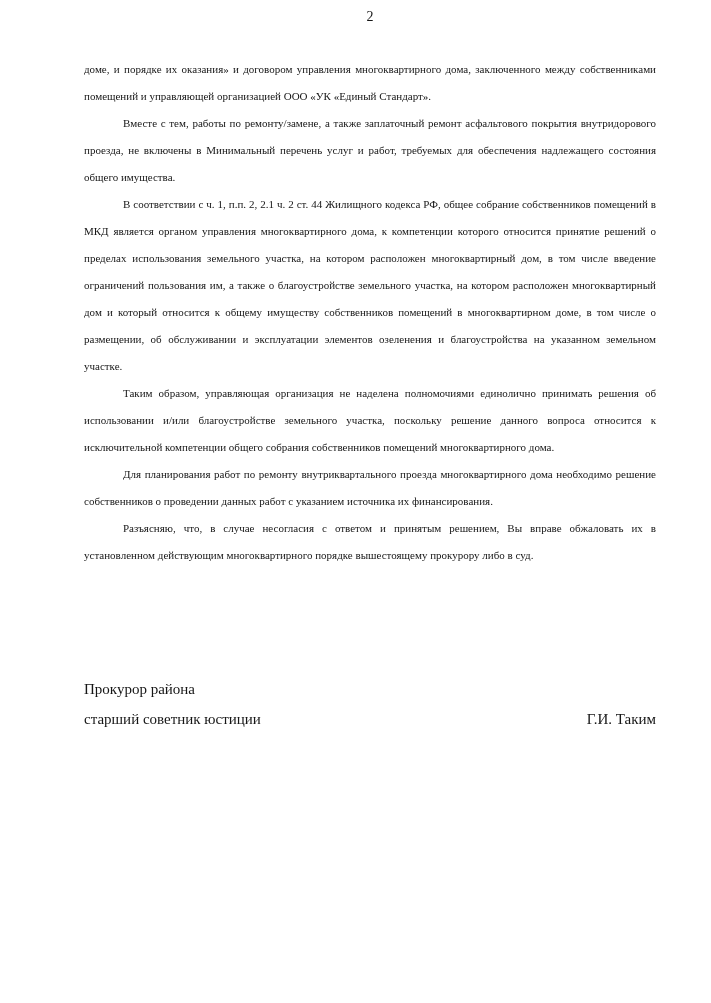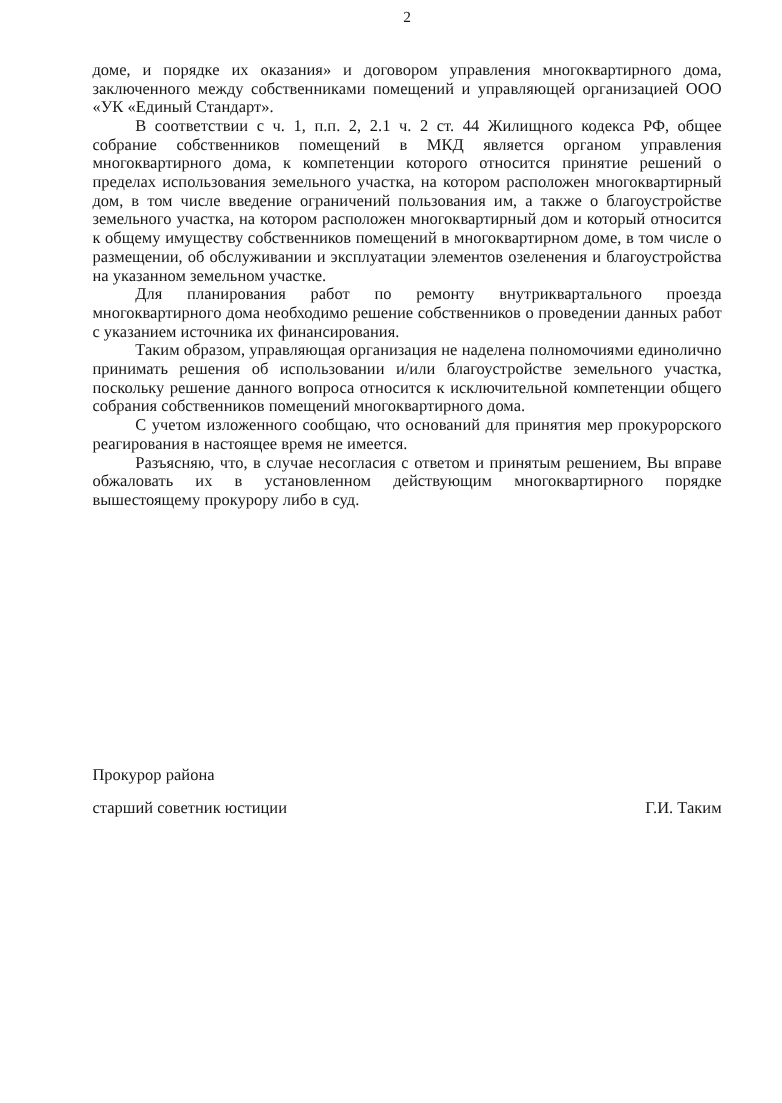--- a/index.html
+++ b/index.html
@@ -23,34 +23,34 @@
     width: 572px;
     text-align: center;
     font-size: 14px;
     line-height: 18px;
   }
   .text-block {
     position: absolute;
     top: 56px;
     left: 84px;
     width: 572px;
-    font-size: 15px;
-    line-height: 17px;
+    font-size: 11px;
+    line-height: 27px;
     text-align: justify;
   }
   .para {
     margin: 0;
     text-indent: 39px;
   }
   .para.no-indent {
     text-indent: 0;
   }
   .signature {
     position: absolute;
-    top: 696px;
+    top: 680px;
     left: 84px;
     width: 572px;
     font-size: 15px;
     line-height: 19.4px;
   }
   .sig-line1 {
     margin: 0;
   }
   .sig-row {
     display: flex;
@@ -61,24 +61,24 @@
 </style>
 </head>
 <body>
 
 <div class="page">
 
   <div class="page-number">2</div>
 
   <div class="text-block">
     <p class="para no-indent">доме, и порядке их оказания» и договором управления многоквартирного дома, заключенного между собственниками помещений и управляющей организацией ООО «УК «Единый Стандарт».</p>
+    <p class="para">Вместе с тем, работы по ремонту/замене, а также заплаточный ремонт асфальтового покрытия внутридорового проезда, не включены в Минимальный перечень услуг и работ, требуемых для обеспечения надлежащего состояния общего имущества.</p>
     <p class="para">В соответствии с ч. 1, п.п. 2, 2.1 ч. 2 ст. 44 Жилищного кодекса РФ, общее собрание собственников помещений в МКД является органом управления многоквартирного дома, к компетенции которого относится принятие решений о пределах использования земельного участка, на котором расположен многоквартирный дом, в том числе введение ограничений пользования им, а также о благоустройстве земельного участка, на котором расположен многоквартирный дом и который относится к общему имуществу собственников помещений в многоквартирном доме, в том числе о размещении, об обслуживании и эксплуатации элементов озеленения и благоустройства на указанном земельном участке.</p>
+    <p class="para">Таким образом, управляющая организация не наделена полномочиями единолично принимать решения об использовании и/или благоустройстве земельного участка, поскольку решение данного вопроса относится к исключительной компетенции общего собрания собственников помещений многоквартирного дома.</p>
     <p class="para">Для планирования работ по ремонту внутриквартального проезда многоквартирного дома необходимо решение собственников о проведении данных работ с указанием источника их финансирования.</p>
-    <p class="para">Таким образом, управляющая организация не наделена полномочиями единолично принимать решения об использовании и/или благоустройстве земельного участка, поскольку решение данного вопроса относится к исключительной компетенции общего собрания собственников помещений многоквартирного дома.</p>
-    <p class="para">С учетом изложенного сообщаю, что оснований для принятия мер прокурорского реагирования в настоящее время не имеется.</p>
     <p class="para">Разъясняю, что, в случае несогласия с ответом и принятым решением, Вы вправе обжаловать их в установленном действующим многоквартирного порядке вышестоящему прокурору либо в суд.</p>
   </div>
 
   <div class="signature">
     <p class="sig-line1">Прокурор района</p>
     <div class="sig-row">
       <span>старший советник юстиции</span>
       <span>Г.И. Таким</span>
     </div>
   </div>

